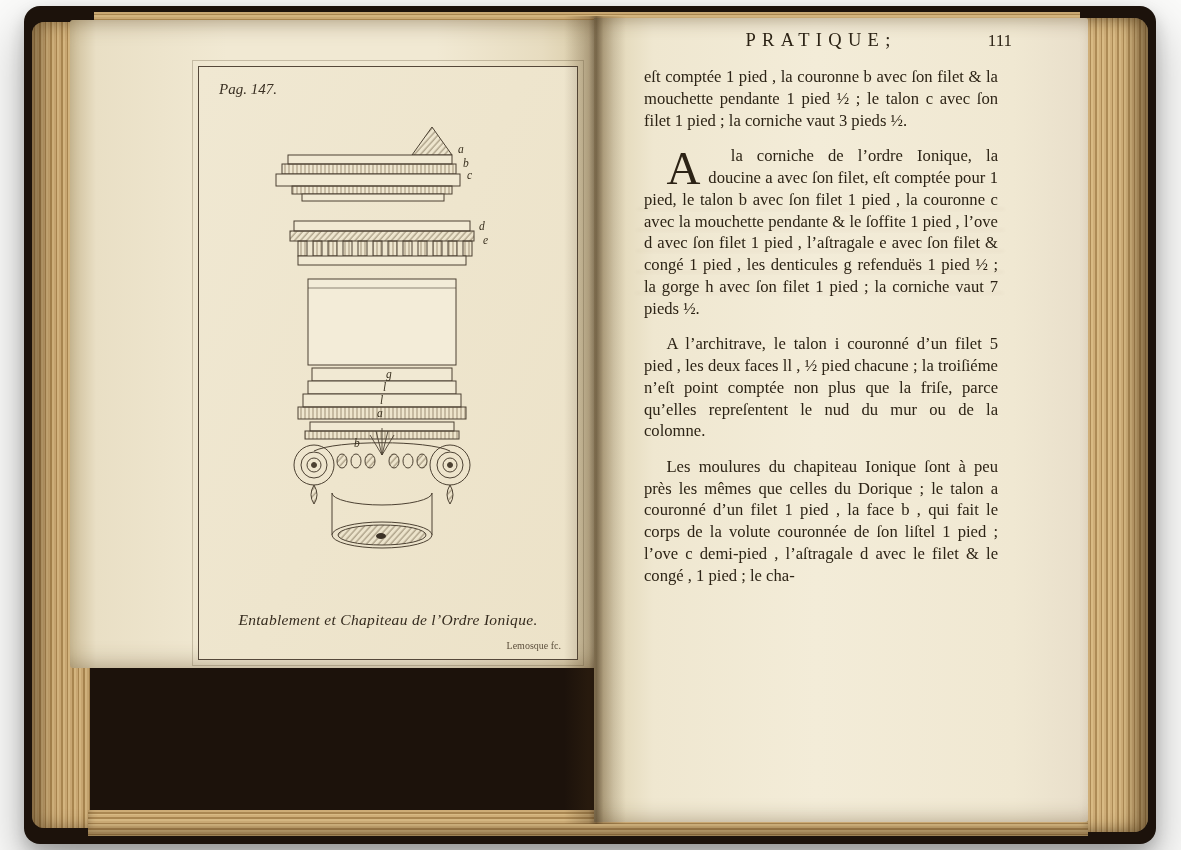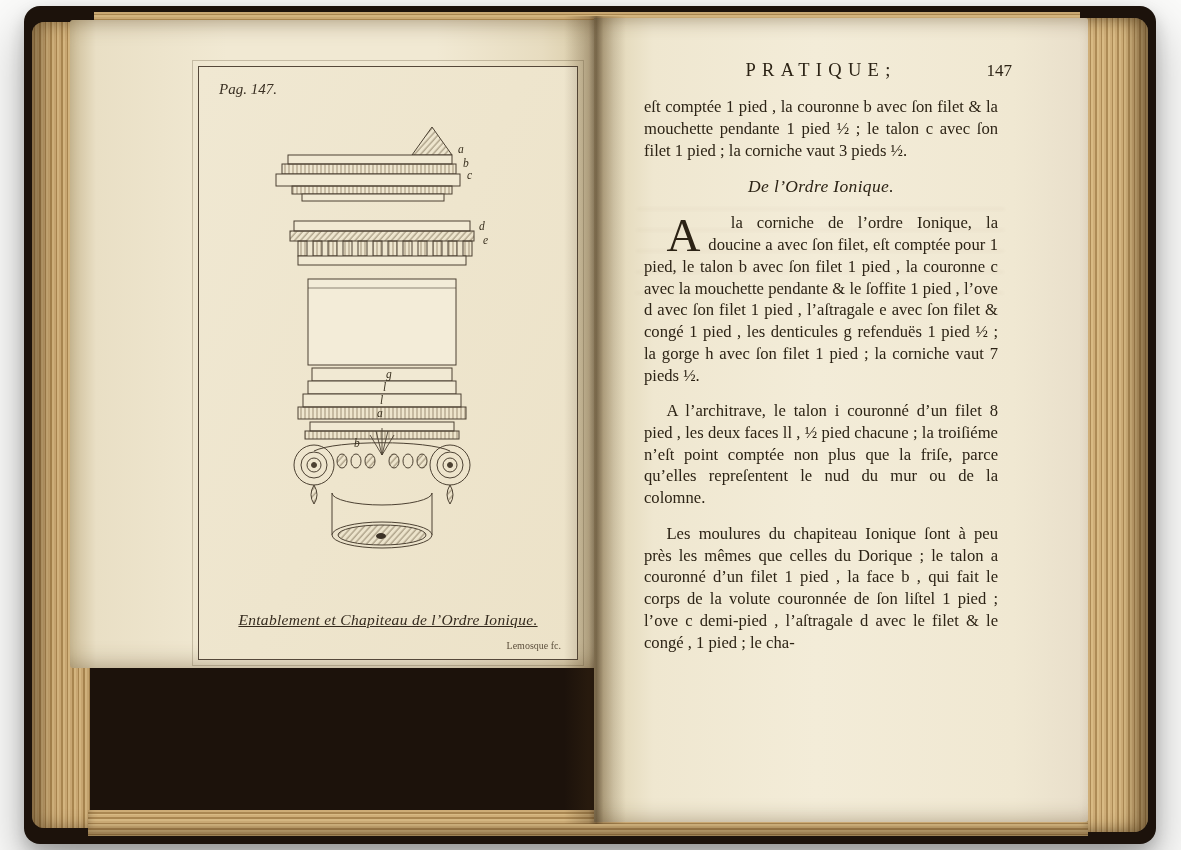--- a/index.html
+++ b/index.html
@@ -48,26 +48,26 @@
     background:linear-gradient(90deg,rgba(70,48,22,0) 0%,rgba(70,48,22,.28) 40%,rgba(45,28,10,.5) 52%,rgba(70,48,22,.26) 64%,rgba(70,48,22,0) 100%);
   }
   
   .plate{
     position:absolute;left:128px;top:46px;width:378px;height:592px;
     border:1.4px solid #55483a;outline:1px solid rgba(100,85,60,.3);outline-offset:5px;
     background:linear-gradient(115deg,#f0e8d2 0%,#ece2c8 100%);
   }
   .plate-label{position:absolute;left:20px;top:14px;font-style:italic;font-size:15px;color:#3a3023;}
   .engraving{position:absolute;left:19px;top:42px;width:340px;height:460px;}
-  .plate-caption{position:absolute;left:0;right:0;bottom:30px;text-align:center;font-style:italic;font-size:15.5px;color:#352b1e;letter-spacing:.02em;text-decoration:underline;}
+  .plate-caption{position:absolute;left:0;right:0;bottom:30px;text-align:center;font-style:italic;font-size:15.5px;color:#352b1e;letter-spacing:.02em;}
   .plate-engraver{position:absolute;right:16px;bottom:8px;font-size:10px;color:#5c4f3c;}
   .fig-letter{font-family:"Liberation Serif","DejaVu Serif",serif;font-style:italic;font-size:11.5px;fill:#39301f;}
   
   .textcol{
-    position:absolute;left:36px;top:40px;width:382px;
+    position:absolute;left:36px;top:10px;width:382px;
     color:#2c2315;font-size:16.6px;line-height:1.31;text-align:justify;
   }
   .running-head{display:flex;align-items:baseline;margin-bottom:10px;}
   .head-spacer{flex:1;}
   .head-title{letter-spacing:.34em;font-size:18.5px;white-space:nowrap;}
   .head-page{flex:1;text-align:right;font-size:17px;}
   .textcol p{margin:14px;text-indent:1.35em;}
   .textcol p.first{text-indent:0;}
   .section-heading{text-align:center;font-style:italic;font-weight:400;font-size:17.5px;margin:11px 0 9px;letter-spacing:.02em;}
   .dropcap-p{text-indent:0;}
@@ -194,32 +194,31 @@
         <div class="plate-engraver">Lemosque fc.</div>
       </div>
     </div>
 
     <div class="page page-right">
       <div class="showthrough"></div>
       <div class="textcol">
         <div class="running-head">
           <span class="head-spacer"></span>
           <span class="head-title">PRATIQUE;</span>
-          <span class="head-page">147</span>
+          <span class="head-page">111</span>
         </div>
 
         <p class="first">eſt comptée 1 pied , la couronne b avec ſon filet &amp; la mouchette pendante 1 pied ½ ; le talon c avec ſon filet 1 pied ; la corniche vaut 3 pieds ½.</p>
 
-        <h3 class="section-heading">De l’Ordre Ionique.</h3>
 
         <p class="dropcap-p">
           <span class="dropcap">A</span><span>la corniche de l’ordre Ionique, la doucine a avec ſon filet, eſt comptée pour 1 pied, le talon b avec ſon filet 1 pied , la couronne c avec la mouchette pendante &amp; le ſoffite 1 pied , l’ove d avec ſon filet 1 pied , l’aſtragale e avec ſon filet &amp; congé 1 pied , les denticules g refenduës 1 pied ½ ; la gorge h avec ſon filet 1 pied ; la corniche vaut 7 pieds ½.</span>
         </p>
 
-        <p>A l’architrave, le talon i couronné d’un filet 8 pied , les deux faces ll , ½ pied chacune ; la troiſiéme n’eſt point comptée non plus que la friſe, parce qu’elles repreſentent le nud du mur ou de la colomne.</p>
+        <p>A l’architrave, le talon i couronné d’un filet 5 pied , les deux faces ll , ½ pied chacune ; la troiſiéme n’eſt point comptée non plus que la friſe, parce qu’elles repreſentent le nud du mur ou de la colomne.</p>
         <p>Les moulures du chapiteau Ionique ſont à peu près les mêmes que celles du Dorique ; le talon a couronné d’un filet 1 pied , la face b , qui fait le corps de la volute couronnée de ſon liſtel 1 pied ; l’ove c demi-pied , l’aſtragale d avec le filet &amp; le congé , 1 pied ; le cha-</p>
 
       </div>
     </div>
 
     <div class="gutter"></div>
   </div>
 </div>
 
 </body></html>

